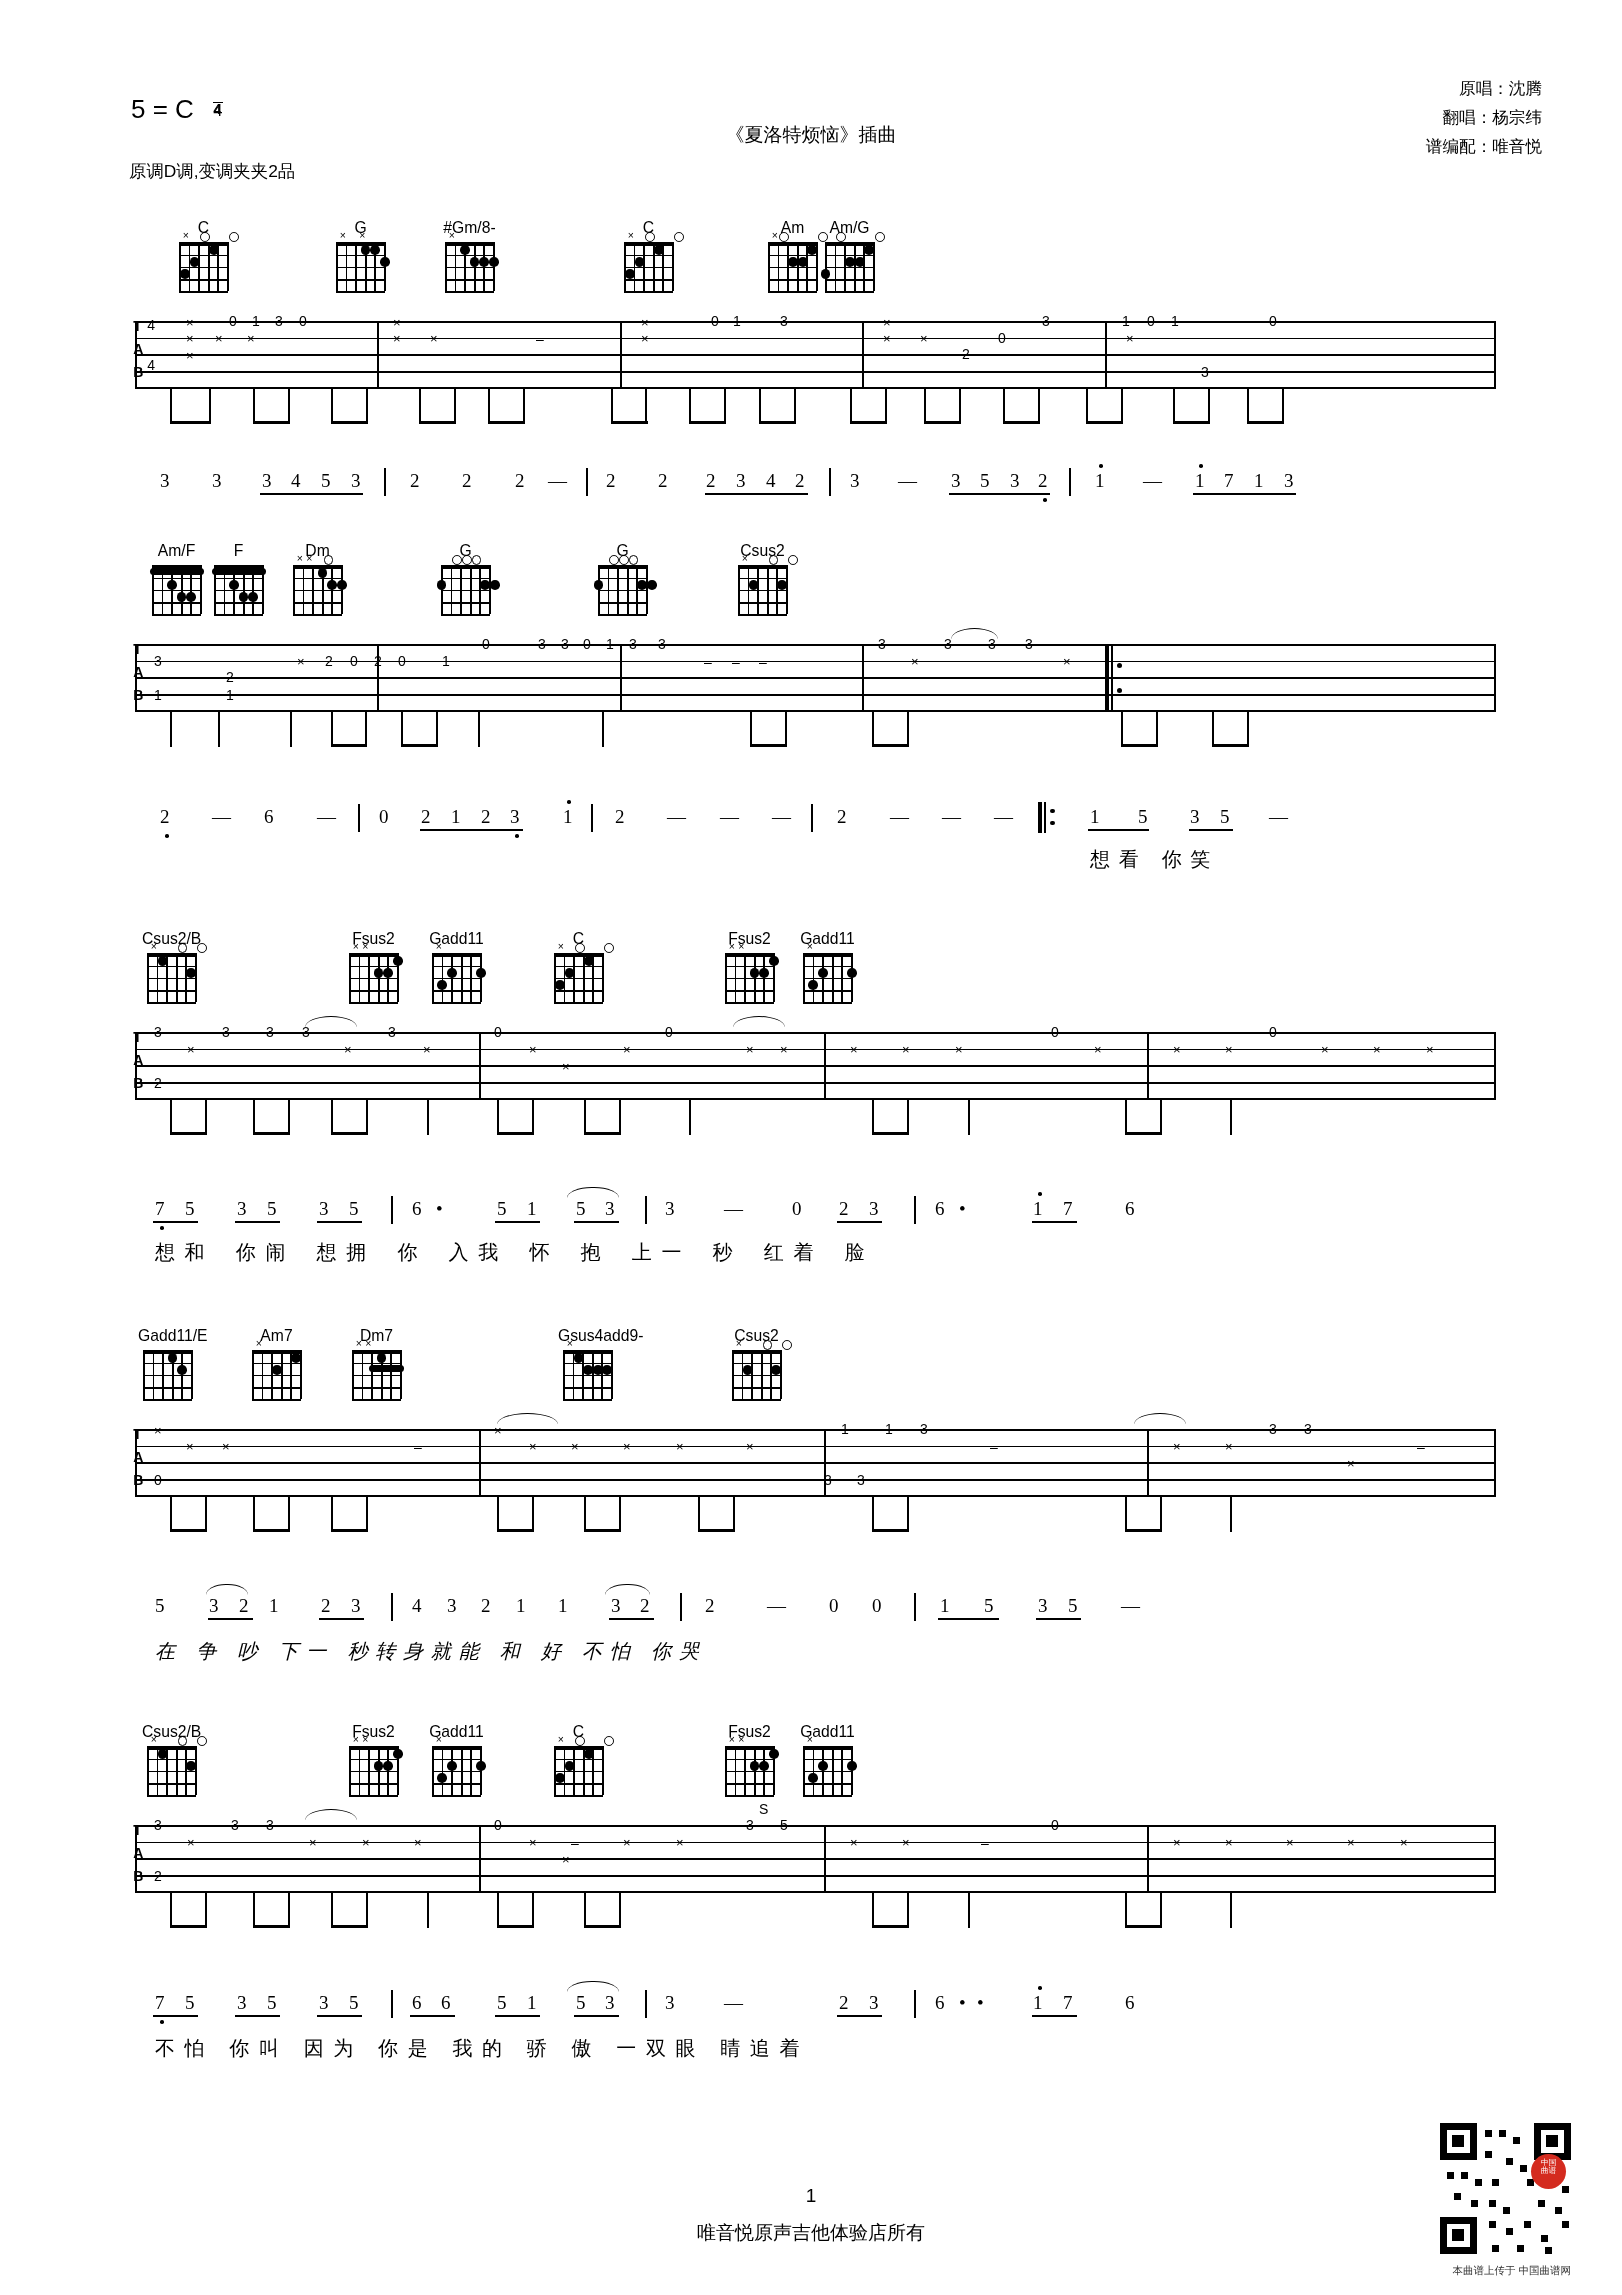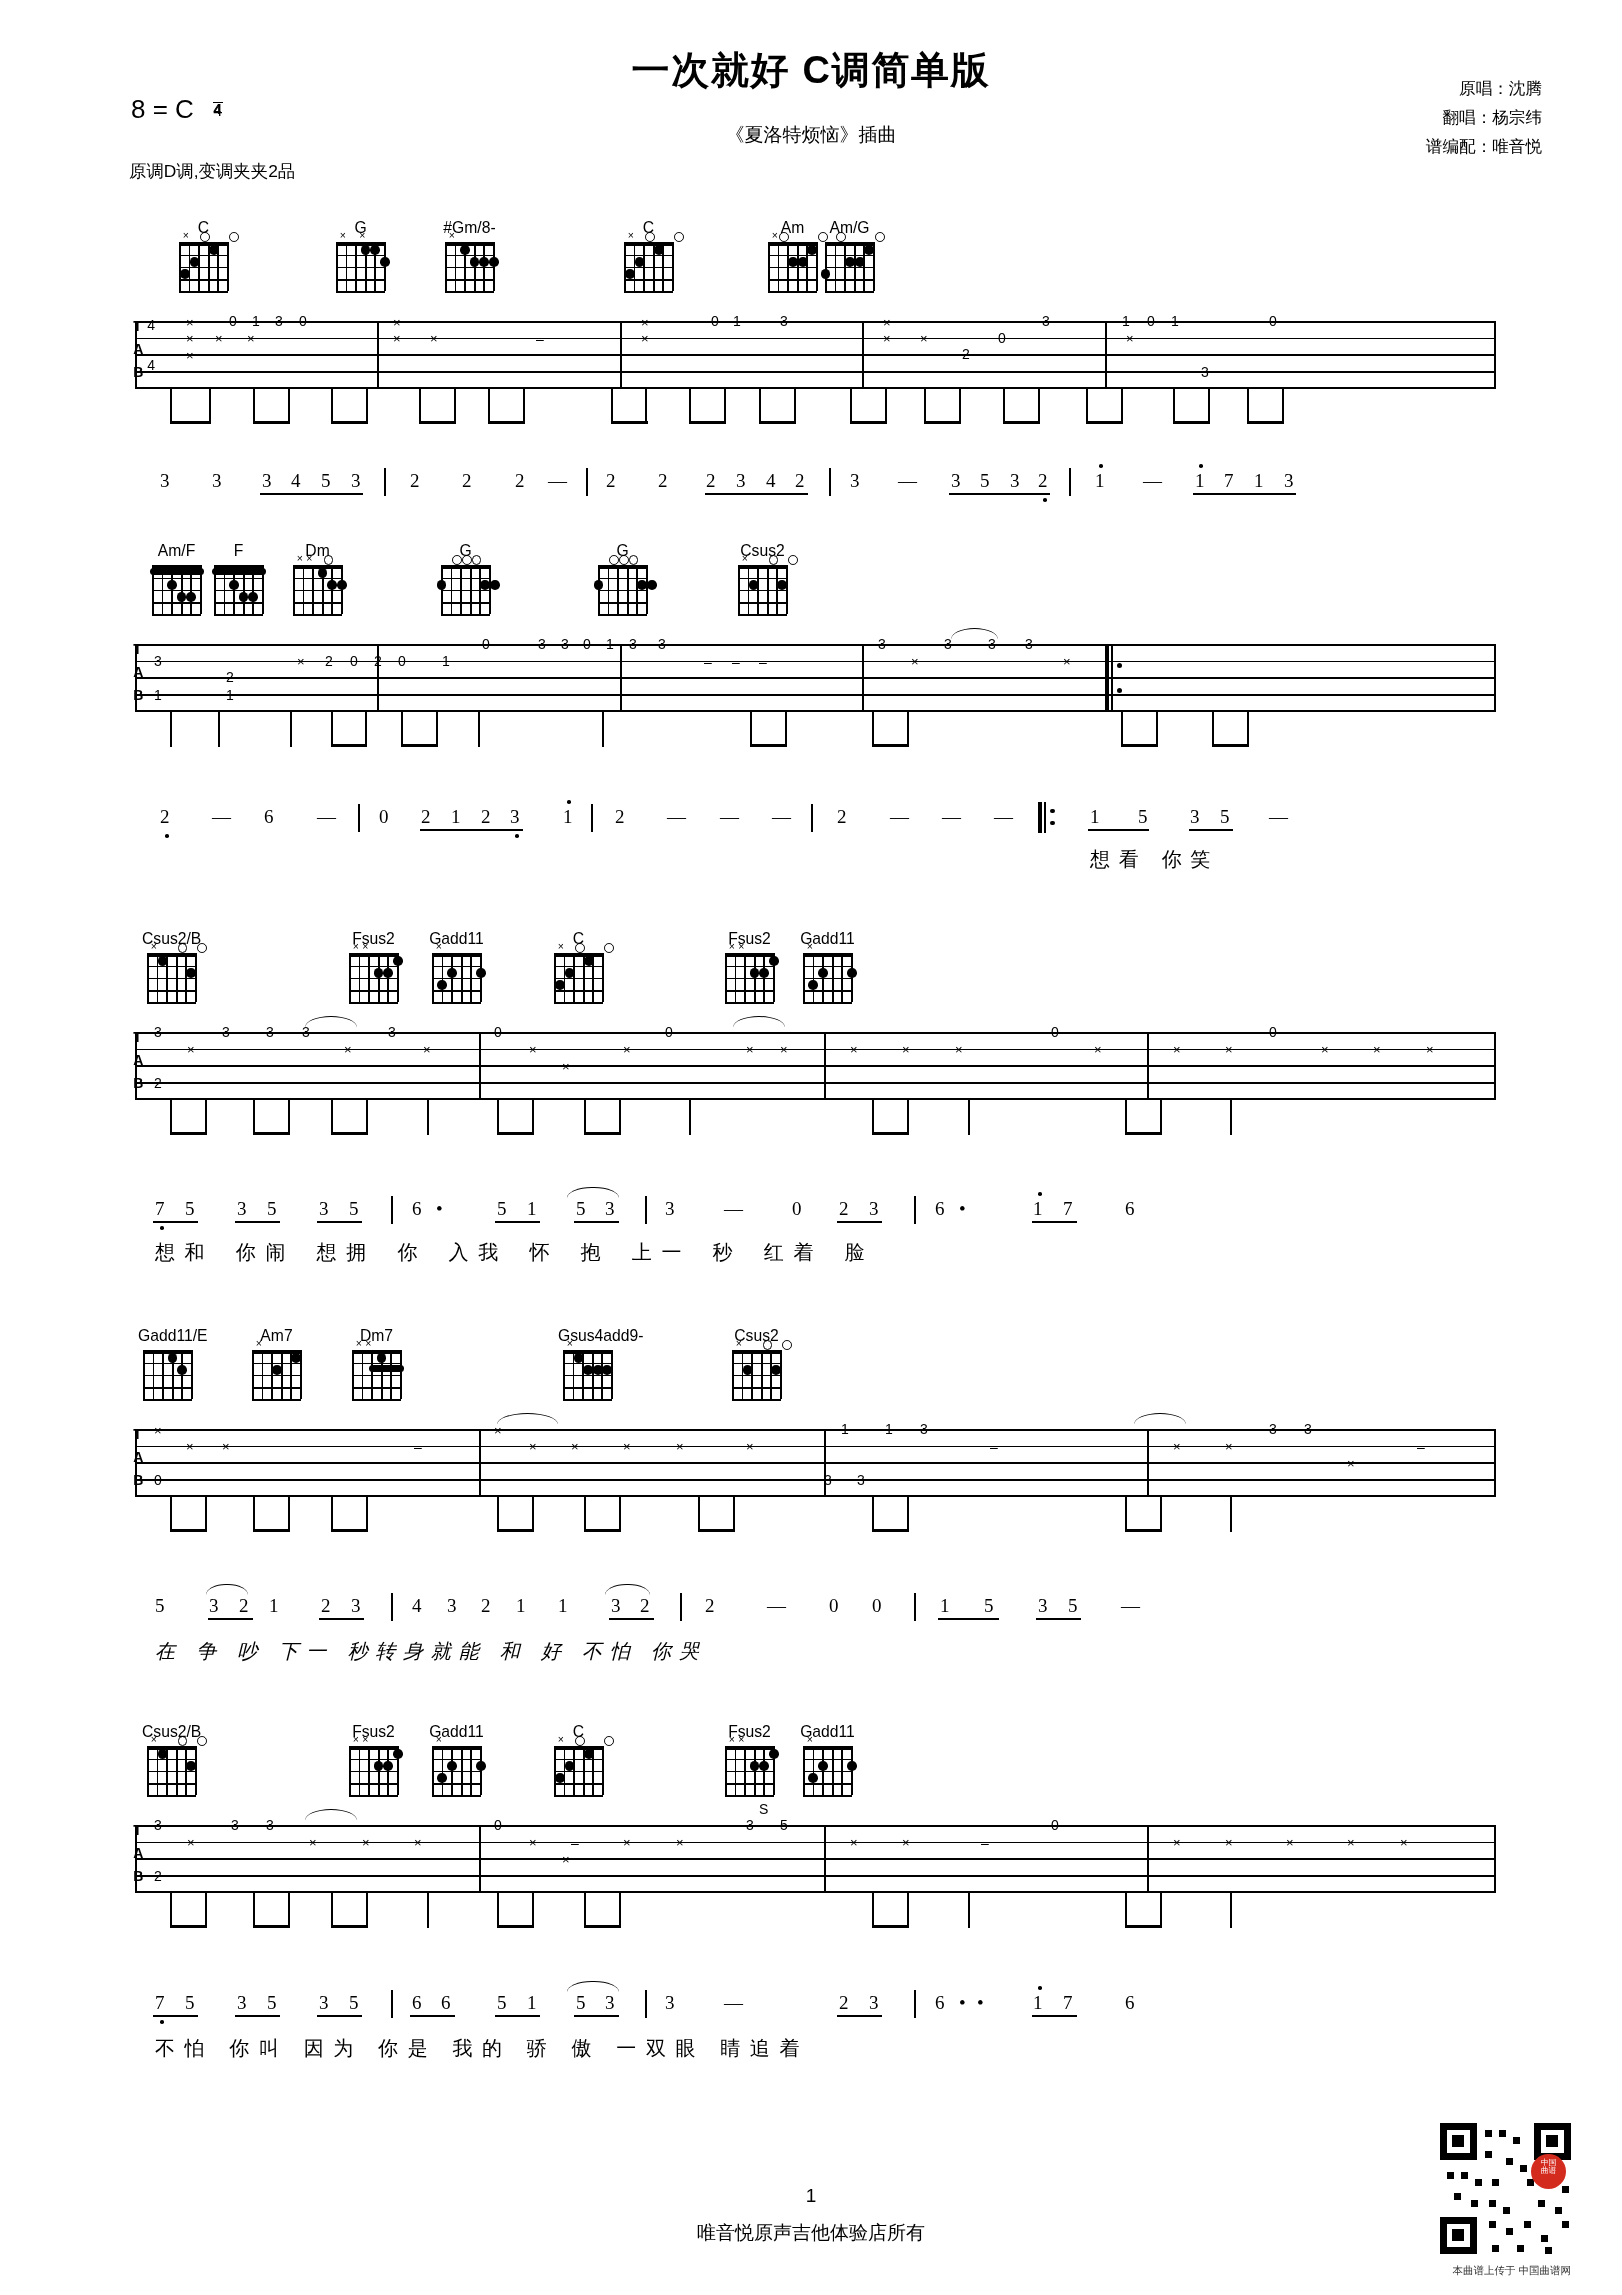--- a/index.html
+++ b/index.html
@@ -72,25 +72,24 @@
   .repeat .thick{position:absolute;left:0;top:0;width:4.4px;height:68px;background:#000;}
   .repeat .thin{position:absolute;left:6.1px;top:0;width:1.7px;height:68px;background:#000;}
   .repeat .d1{position:absolute;left:12.2px;top:19px;width:5.2px;height:5.2px;border-radius:50%;background:#000;}
   .repeat .d2{position:absolute;left:12.2px;top:44px;width:5.2px;height:5.2px;border-radius:50%;background:#000;}
 </style>
 </head>
 <body>
 
 <div class="sheet">
 
-  <div class="title">一次就好 C调简单版</div>
   <div class="subtitle">《夏洛特烦恼》插曲</div>
 
   <div class="keyline">
-    <span>8 = C</span>
+    <span>5 = C</span>
     <span class="keyfrac">
       <span class="num">4</span>
       <span class="den">4</span>
     </span>
   </div>
   <div class="origkey">原调D调,变调夹夹2品</div>
 
   <div class="credits">
     <div>原唱：沈腾</div>
     <div>翻唱：杨宗纬</div>

